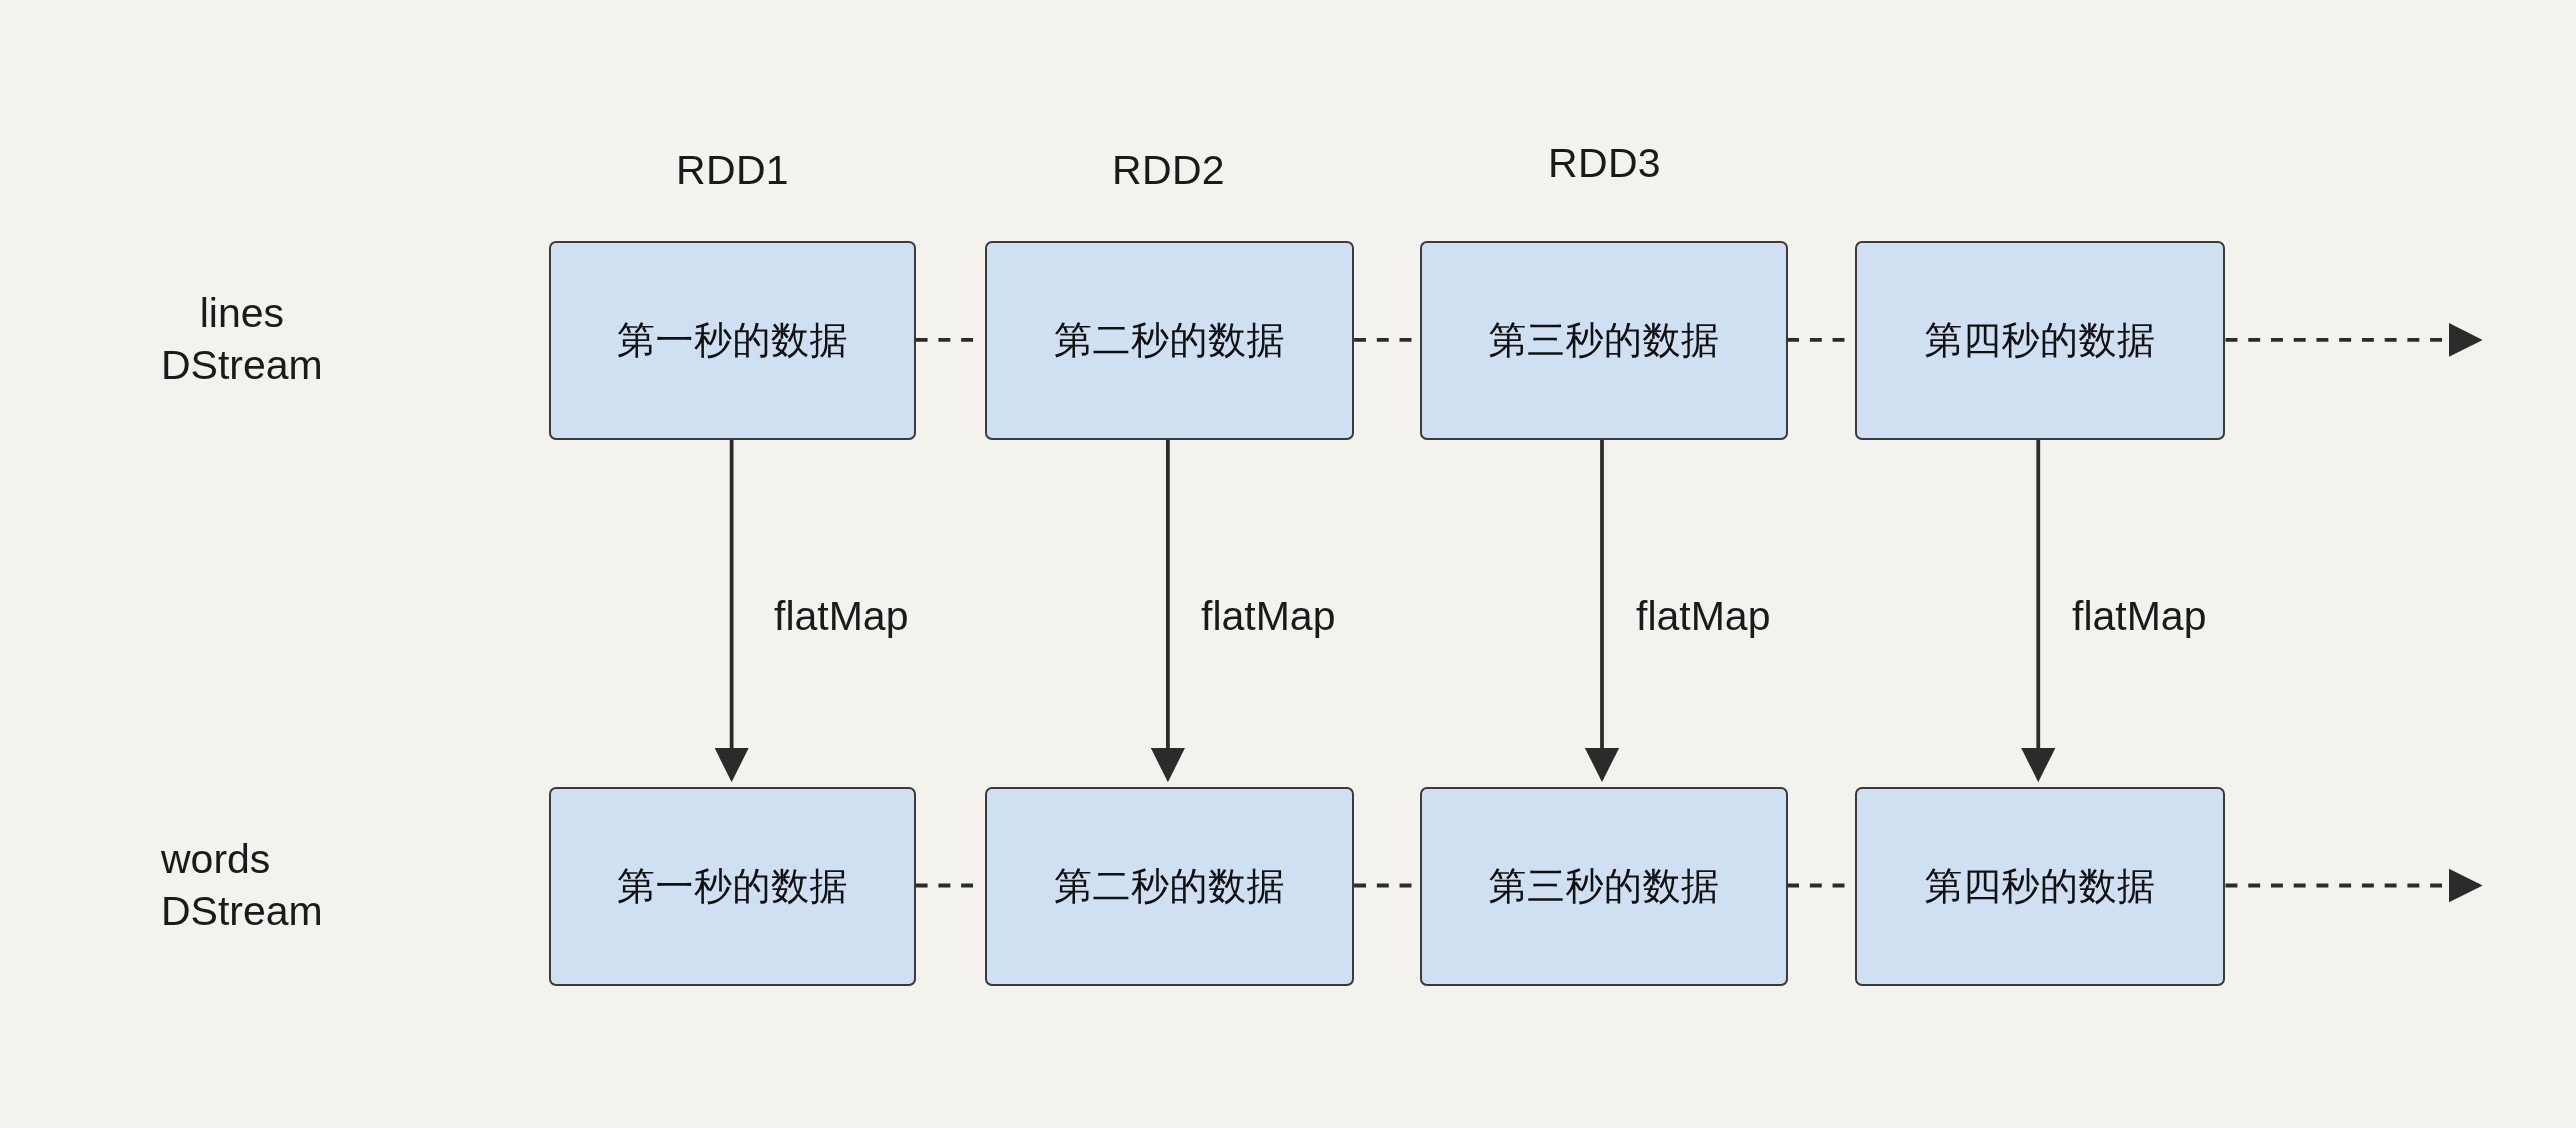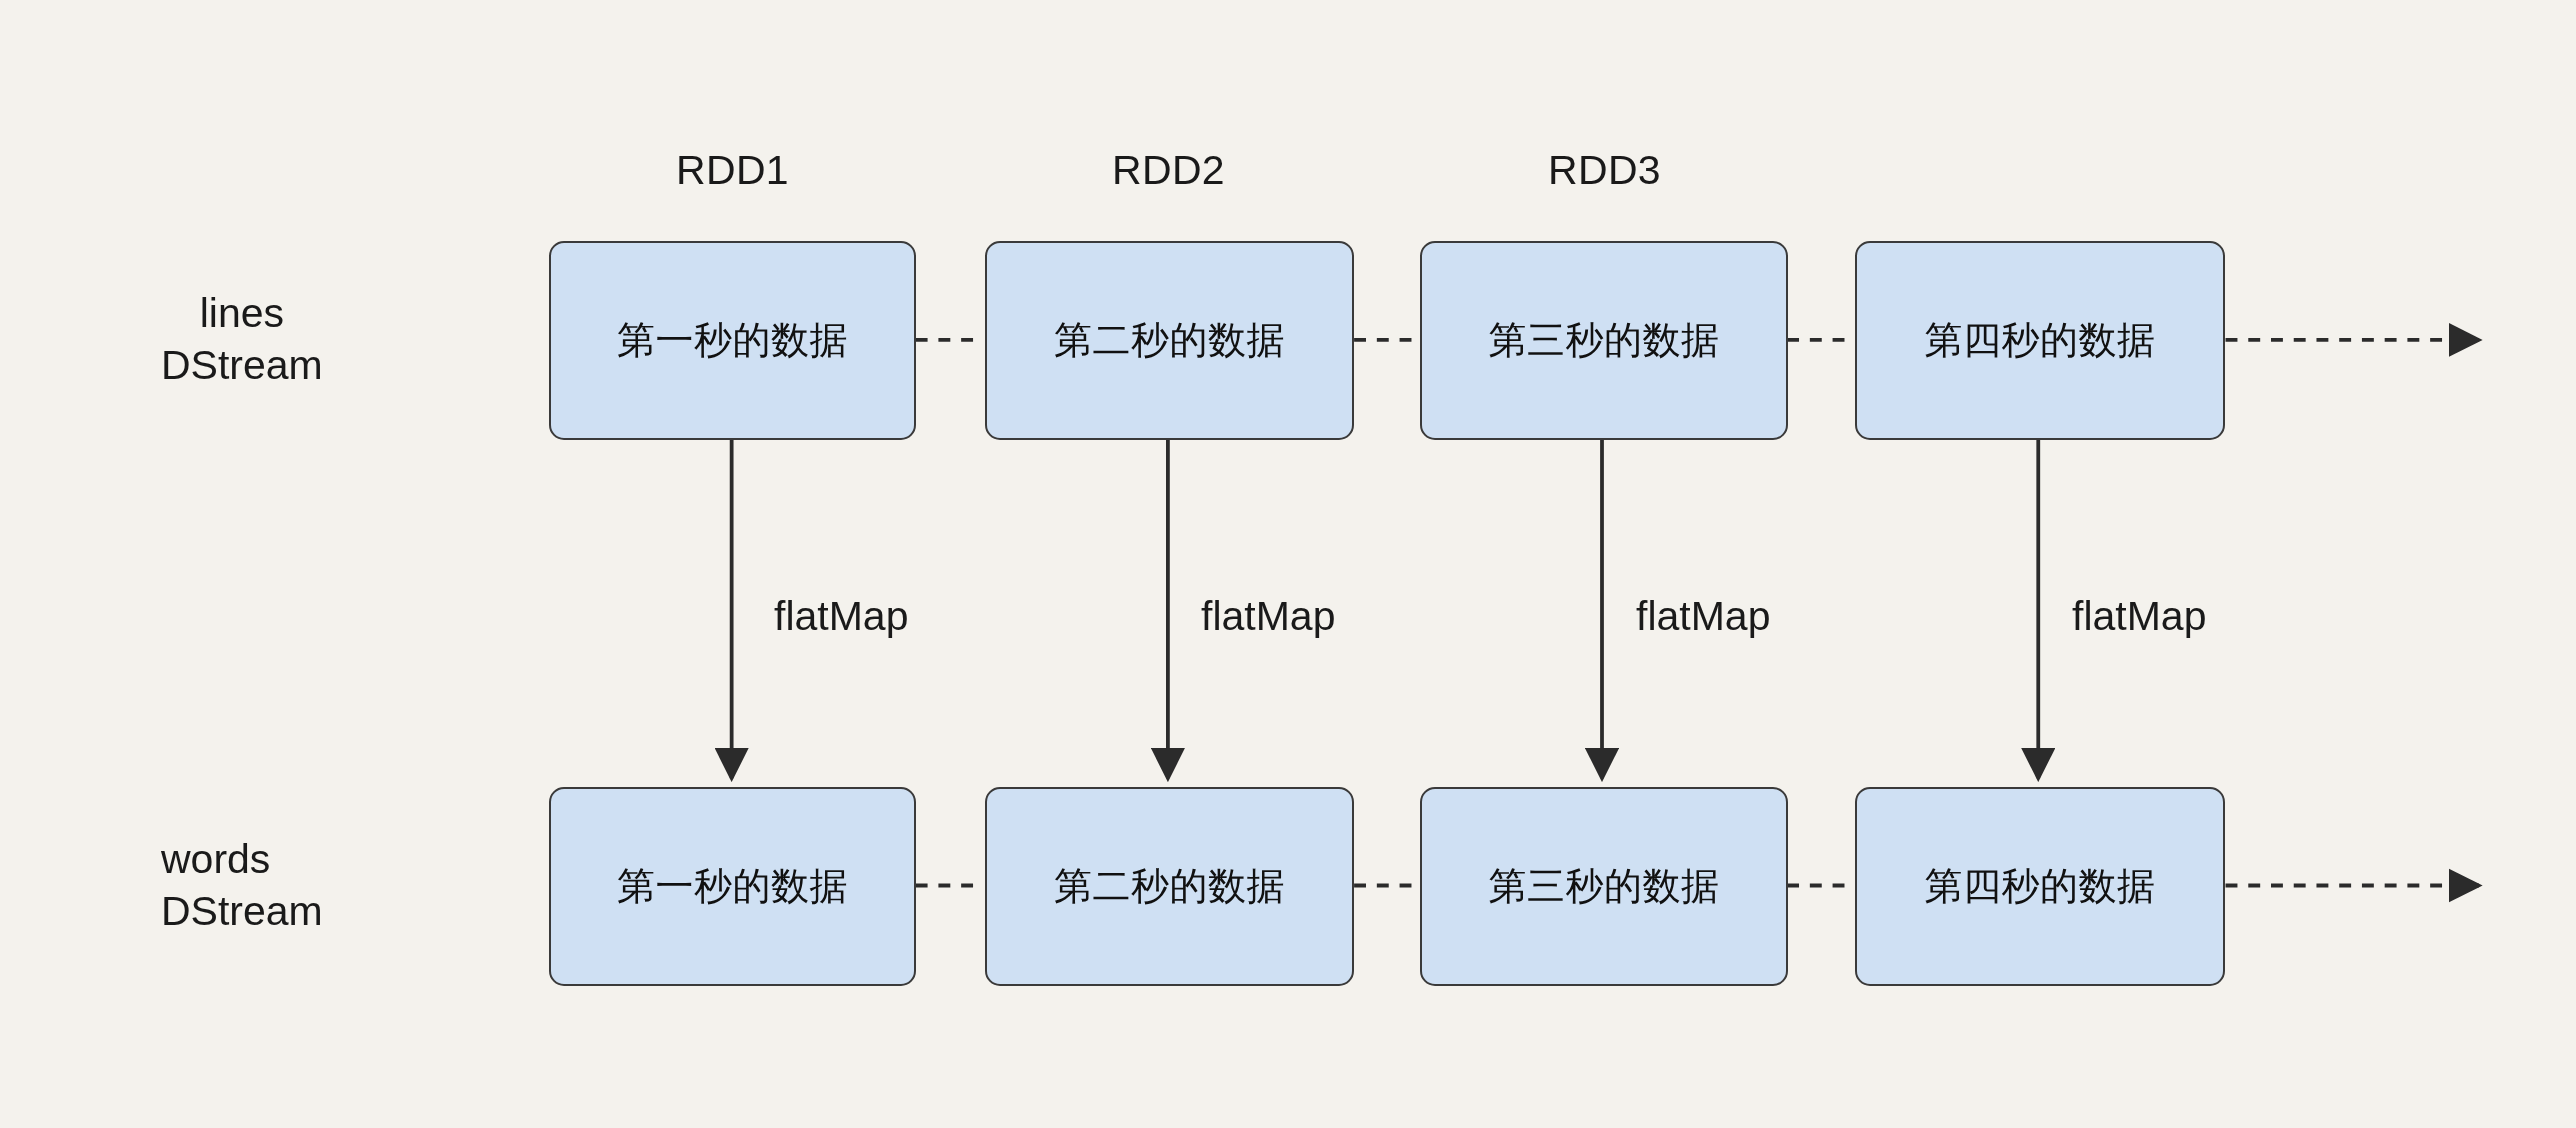--- a/index.html
+++ b/index.html
@@ -37,21 +37,21 @@
     color: #1a1a1a;
     line-height: 1.28;
     text-align: left;
     white-space: nowrap;
   }
   .node-box {
     position: absolute;
     box-sizing: border-box;
     background: #cfe0f3;
     border: 2.7px solid #3a3a3a;
-    border-radius: 15px;
+    border-radius: 7px;
     display: flex;
     align-items: center;
     justify-content: center;
   }
   .node-text {
     font-size: 38px;
     color: #111111;
     white-space: nowrap;
     letter-spacing: 0.5px;
   }
@@ -94,21 +94,21 @@
     <g>
       <line x1="1292" y1="812" x2="1292" y2="1438" stroke="#2b2b2b" stroke-width="7" marker-end="url(#arrowSolidV)"></line>
       <line x1="2098" y1="812" x2="2098" y2="1438" stroke="#2b2b2b" stroke-width="7" marker-end="url(#arrowSolidV)"></line>
       <line x1="2900" y1="812" x2="2900" y2="1438" stroke="#2b2b2b" stroke-width="7" marker-end="url(#arrowSolidV)"></line>
       <line x1="3706" y1="812" x2="3706" y2="1438" stroke="#2b2b2b" stroke-width="7" marker-end="url(#arrowSolidV)"></line>
     </g>
   </svg>
 
   <div class="rdd-label" style="left:495px; top:147px; width:411px;">RDD1</div>
   <div class="rdd-label" style="left:931px; top:147px; width:411px;">RDD2</div>
-  <div class="rdd-label" style="left:1367px; top:147px; width:411px;">RDD3</div>
+  <div class="rdd-label" style="left:1367px; top:140px; width:411px;">RDD3</div>
 
   <div class="stream-label" style="left:129px; top:287px;text-align:center;">
     <div>lines</div>
     <div>DStream</div>
   </div>
 
   <div class="stream-label" style="left:129px; top:833px;">
     <div>words</div>
     <div>DStream</div>
   </div>

